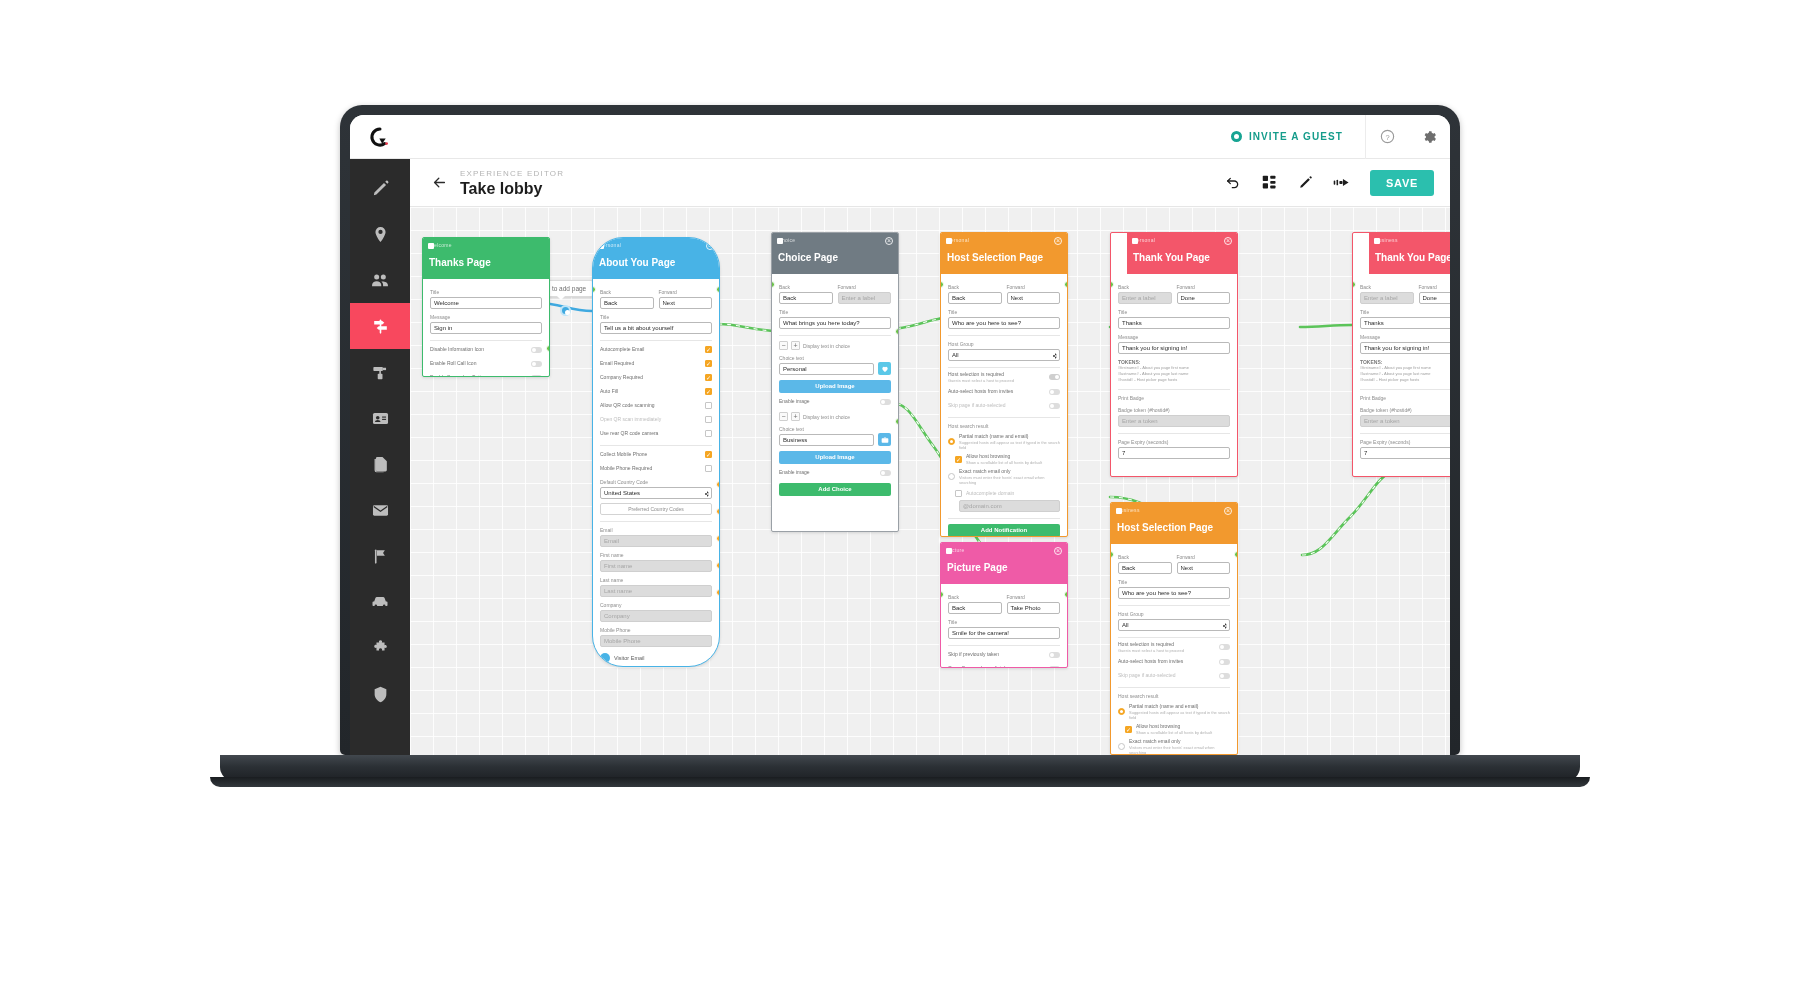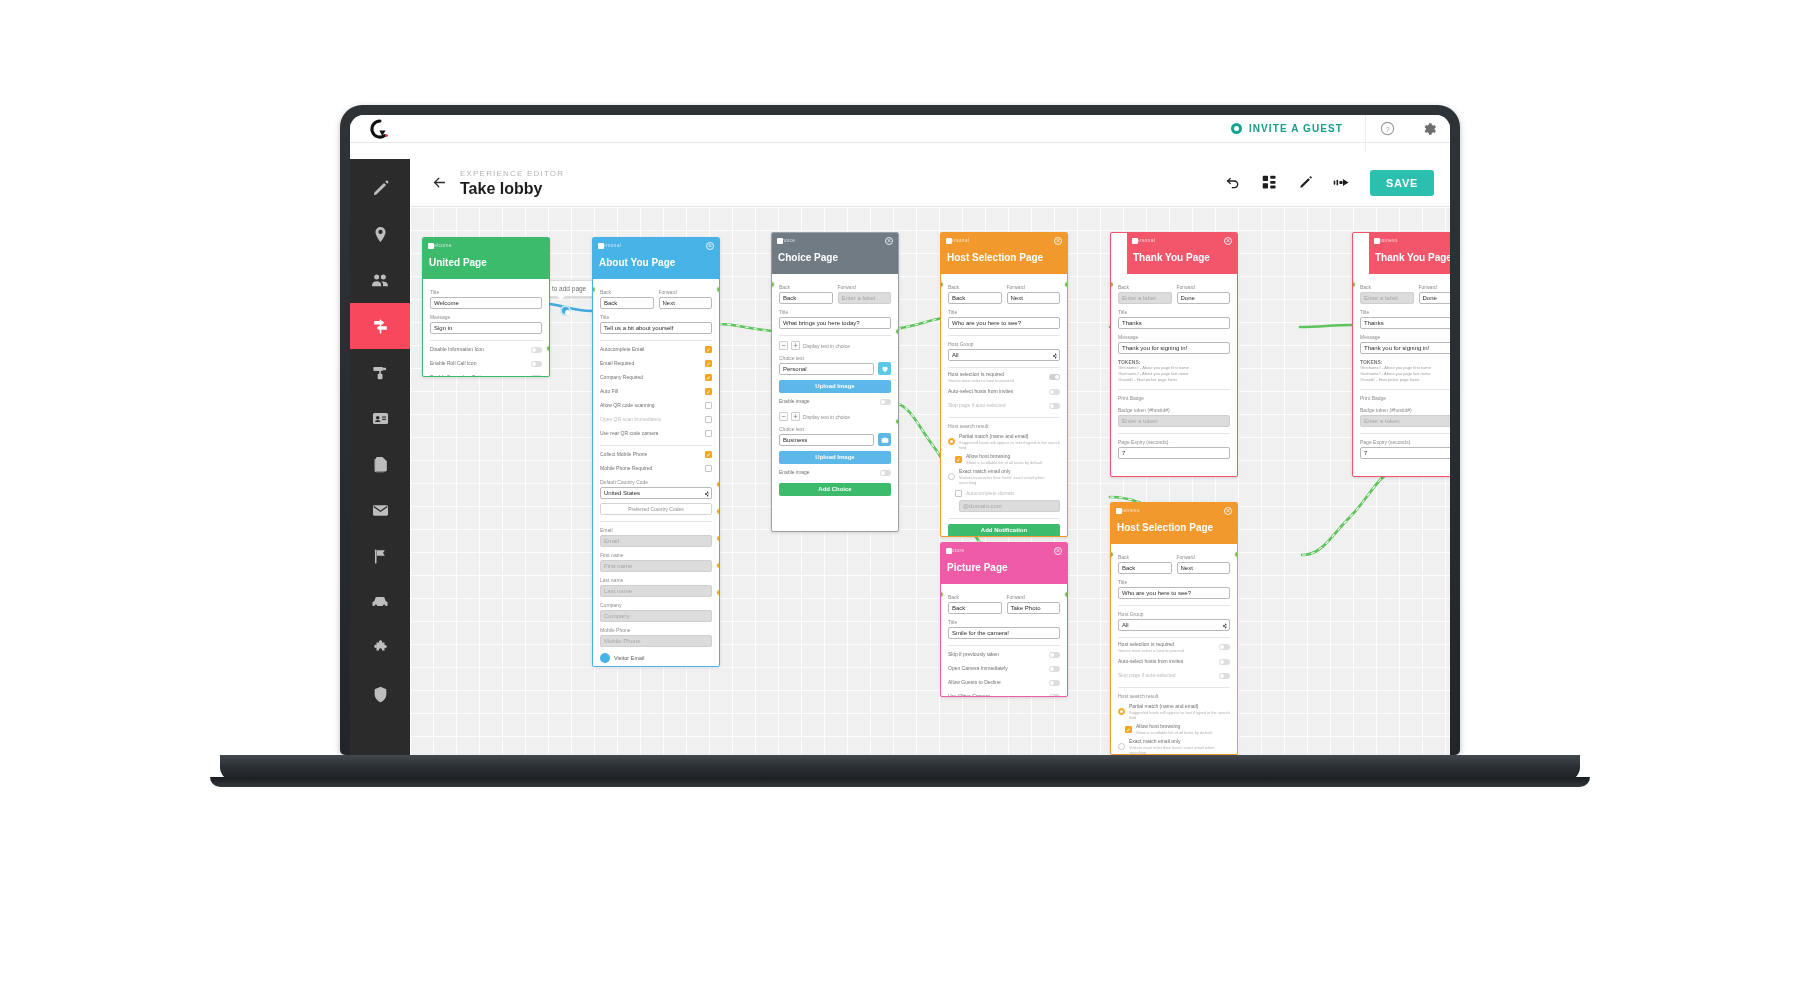--- a/index.html
+++ b/index.html
@@ -50,21 +50,21 @@
     position: absolute; left: 50%; top: 650px;
     transform: translateX(-50%);
     width: 170px; height: 9px;
     background: #1b1e21;
     border-radius: 0 0 10px 10px;
   }
 
   
   #app-topbar {
     position: absolute; left: 0; top: 0;
-    width: 1100px; height: 28px;
+    width: 1100px; height: 44px;
     background: #fff;
     border-bottom: 1px solid #e8e8e8;
     display: flex; align-items: center;
   }
   #brand-logo {
     width: 60px; display: flex; justify-content: center; align-items: center;
   }
   .topbar-spacer { flex: 1; }
   #invite-guest {
     display: flex; align-items: center; gap: 7px;
@@ -177,21 +177,21 @@
     position: absolute; right: 5px; top: 4px;
     width: 8px; height: 8px; border-radius: 50%;
     border: 1px solid rgba(255,255,255,.85);
     color: rgba(255,255,255,.9);
     font-size: 7px; line-height: 6px; text-align: center;
     cursor: pointer;
   }
   .card-body { padding: 5px 7px 7px 7px; }
   .card.green  { border-color: #3dbb6d; }
   .card.green  .card-head { background: #3dbb6d; }
-  .card.blue   { border-color: #48b3e6; }
+  .card.blue   { border-color: #48b3e6; border-radius: 31px; }
   .card.blue   .card-head { background: #48b3e6; }
   .card.grey   { border-color: #9aa0a6; }
   .card.grey   .card-head { background: #707b83; }
   .card.orange { border-color: #f2992e; }
   .card.orange .card-head { background: #f2992e; }
   .card.red    { border-color: #f3566a; }
   .card.red    .card-head { background: #f3566a; margin-left: 16px; }
   .card.pink   { border-color: #ef5ba7; }
   .card.pink   .card-head { background: #ef5ba7; }
 
@@ -505,21 +505,21 @@
           </g>
         </svg>
 
         <div class="add-node" style="left:150px; top:98px;"></div>
         <div id="add-page-tooltip" style="left:118px; top:73px;">Click to add page</div>
 
         <div class="card green" style="left:12px; top:30px; height:140px;">
           <div class="card-head">
             <span class="card-mark"></span>
             <div class="card-kicker">Welcome</div>
-            <div class="card-title">United Page</div>
+            <div class="card-title">Thanks Page</div>
           </div>
           <div class="card-body">
             <div class="fld-label">Title</div>
             <div class="fld">Welcome</div>
             <div class="fld-label">Message</div>
             <div class="fld">Sign in</div>
             <div class="divider"></div>
             <div class="opt">
               <span class="txt">Disable Information Icon</span>
               <span class="tgl"></span>
@@ -779,21 +779,21 @@
               <span class="txt dim">Autocomplete domain</span>
             </div>
             <div class="fld ghost" style="margin-left:11px;">@domain.com</div>
             <div class="divider"></div>
             <div class="btn-wide notify">Add Notification</div>
           </div>
           <span class="port" style="left:-4px; top:48px;"></span>
           <span class="port" style="right:-4px; top:48px;"></span>
         </div>
 
-        <div class="card pink" style="left:530px; top:335px; height:155px;">
+        <div class="card pink" style="left:530px; top:335px; height:126px;">
           <div class="card-head">
             <span class="card-mark"></span>
             <span class="card-close">×</span>
             <div class="card-kicker">Picture</div>
             <div class="card-title">Picture Page</div>
           </div>
           <div class="card-body">
             <div class="row2">
               <div>
                   <div class="fld-label">Back</div>

